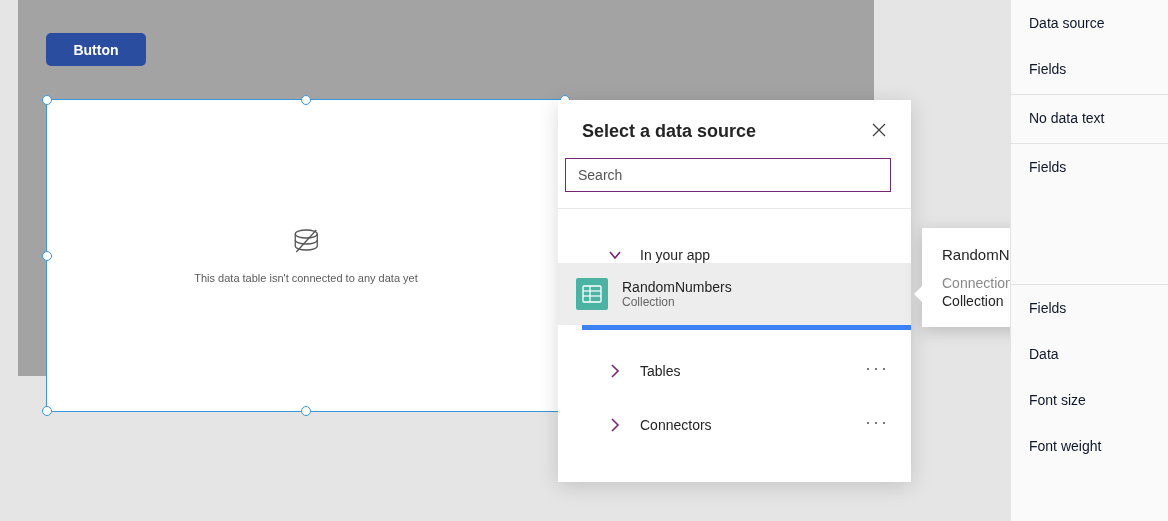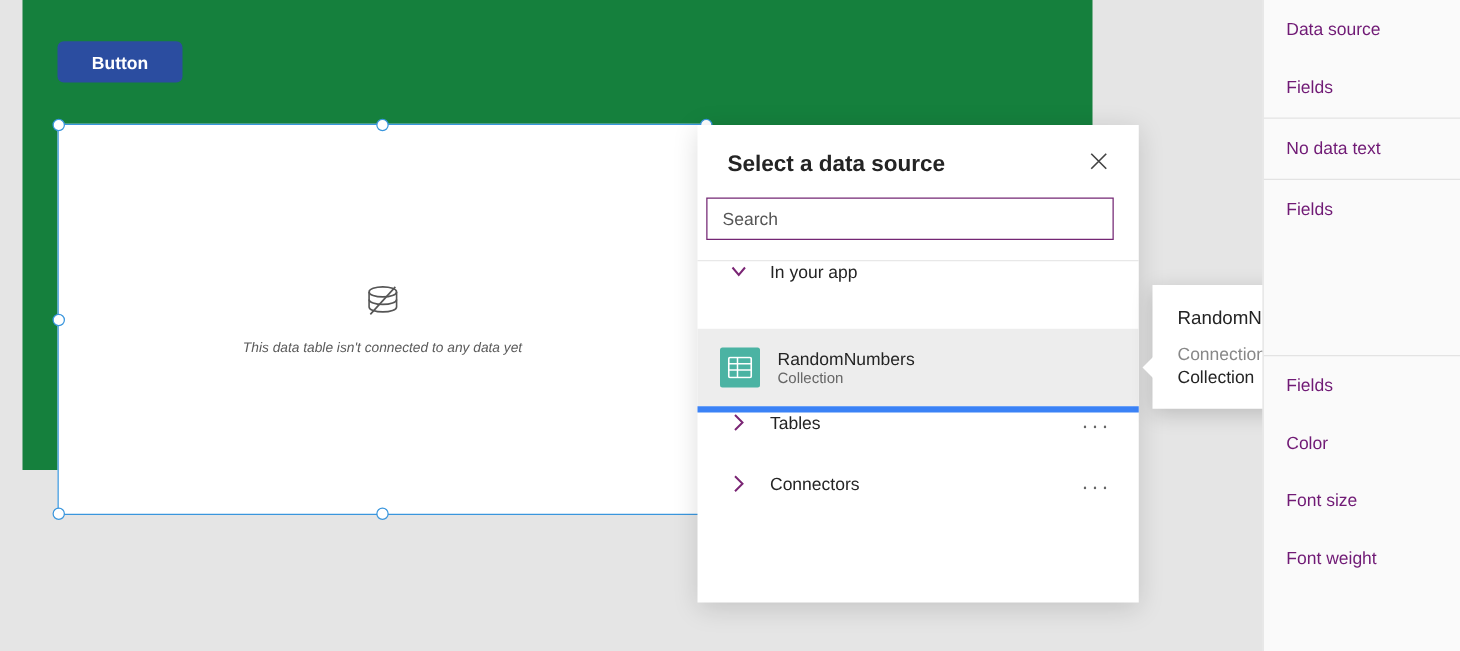--- a/index.html
+++ b/index.html
@@ -1,64 +1,64 @@
 <!DOCTYPE html>
 <html><head>
 <meta charset="utf-8">
 <style>
   * { box-sizing: border-box; margin: 0; padding: 0; font-family: "Segoe UI", -apple-system, sans-serif; }
   body { background: #e5e5e5; width: 1168px; height: 521px; overflow: hidden; position: relative; }
 
   
-  .canvas { position: absolute; left: 18px; top: 0; width: 856px; height: 376px; background: #15803d; padding-left: 27px; }
+  .canvas { position: absolute; left: 18px; top: 0; width: 856px; height: 376px; background: #a3a3a3; padding-left: 27px; }
 
   .btn-primary { position: absolute; left: 28px; top: 33px; width: 100px; height: 33px; background: #2b4da0; color: #fff; border: none; border-radius: 5px; font-size: 14px; font-weight: 600; }
 
   
   .sel-box { position: absolute; left: 28px; top: 99px; width: 520px; height: 313px; border: 1px solid #3a96dd; background: #fff; }
   .handle { position: absolute; width: 10px; height: 10px; background: #fff; border: 1px solid #3a96dd; border-radius: 50%; }
   .h-tl { left: -5px; top: -5px; } .h-tm { left: calc(50% - 5px); top: -5px; } .h-tr { right: -5px; top: -5px; }
   .h-ml { left: -5px; top: calc(50% - 5px); } .h-mr { right: -5px; top: calc(50% - 5px); }
   .h-bl { left: -5px; bottom: -5px; } .h-bm { left: calc(50% - 5px); bottom: -5px; } .h-br { right: -5px; bottom: -5px; }
 
-  .empty-state { position: absolute; left: 50%; top: 50%; transform: translate(-50%, -50%); text-align: center; color: #555; font-style: italic; }
+  .empty-state { position: absolute; left: 50%; top: 50%; transform: translate(-50%, -50%); text-align: center; color: #555; }
   .empty-state .db-icon { margin-bottom: 12px; display: inline-block; }
   .empty-state p { font-size: 11px; color: #5a5a5a; }
 
   
   .popup { position: absolute; left: 558px; top: 100px; width: 353px; height: 382px; background: #fff; box-shadow: 0 4px 20px rgba(0,0,0,0.15); }
   .popup-header { display: flex; justify-content: space-between; align-items: center; padding: 21px 24px 8px 24px; }
   .popup-title { font-size: 18px; font-weight: 600; color: #242424; }
   .close-btn { cursor: pointer; color: #444; }
   .search-wrap { padding: 8px 20px 16px 7px; border-bottom: 1px solid #e8e8e8; }
   .search-input { width: 100%; height: 34px; border: 1px solid #742774; padding: 0 12px; font-size: 14px; outline: none; }
   .search-input::placeholder { color: #555; }
 
-  .cat-row { display: flex; align-items: flex-start; height: 54px; padding: 0 22px; cursor: pointer; }
+  .cat-row { display: flex; align-items: flex-end; height: 54px; padding: 0 22px; cursor: pointer; margin-left: 24px; }
   .cat-row .chev { width: 22px; display: flex; justify-content: center; }
   .cat-row .label { margin-left: 14px; font-size: 14px; color: #242424; }
   .cat-row .more { margin-left: auto; color: #666; font-size: 18px; letter-spacing: 2px; }
   .cat-row.top-sep { border-top: 5px solid #3b82f6; }
 
   .ds-item { display: flex; align-items: center; height: 62px; padding: 0 18px; background: #ededed; cursor: pointer; }
   .ds-icon { width: 32px; height: 32px; background: #4bb3a3; border-radius: 2px; display: flex; align-items: center; justify-content: center; }
   .ds-text { margin-left: 14px; }
   .ds-name { font-size: 14px; color: #242424; }
   .ds-sub { font-size: 12px; color: #666; }
 
   
   .tooltip { position: absolute; left: 922px; top: 228px; width: 230px; background: #fff; box-shadow: 0 4px 16px rgba(0,0,0,0.18); padding: 18px 20px; }
   .tooltip::before { content: ""; position: absolute; left: -8px; top: 56px; width: 0; height: 0; border-top: 10px solid transparent; border-bottom: 10px solid transparent; border-right: 10px solid #fff; }
   .tooltip .tt-title { font-size: 15px; color: #242424; margin-bottom: 12px; }
   .tooltip .tt-sub { font-size: 14px; color: #888; margin-bottom: 2px; }
   .tooltip .tt-val { font-size: 14px; color: #242424; }
 
   
   .props { position: absolute; right: 0; top: 0; width: 158px; height: 521px; background: #fafafa; border-left: 1px solid #e2e2e2; }
-  .prop-row { height: 46px; display: flex; align-items: center; padding: 0 18px; font-size: 14px; color: #701a75; }
+  .prop-row { height: 46px; display: flex; align-items: center; padding: 0 18px; font-size: 14px; color: #0f172a; }
   .prop-sep { border-top: 1px solid #e3e3e3; margin-top: 2px; }
   .prop-hidden { visibility: hidden; }
 </style>
 </head>
 <body>
 
 <div class="canvas">
   <button class="btn-primary">Button</button>
 
   <div class="sel-box">
@@ -156,16 +156,16 @@
   <div class="prop-row">Fields</div>
   <div class="prop-sep"></div>
   <div class="prop-row">No data text</div>
   <div class="prop-sep"></div>
   <div class="prop-row">Fields</div>
 
   <div class="prop-row prop-hidden">Display mode</div>
   <div class="prop-row prop-hidden"></div>
   <div class="prop-sep"></div>
   <div class="prop-row">Fields</div>
-  <div class="prop-row">Color</div>
+  <div class="prop-row">Data</div>
   <div class="prop-row">Font size</div>
   <div class="prop-row">Font weight</div>
 </div>
 
 </body></html>

